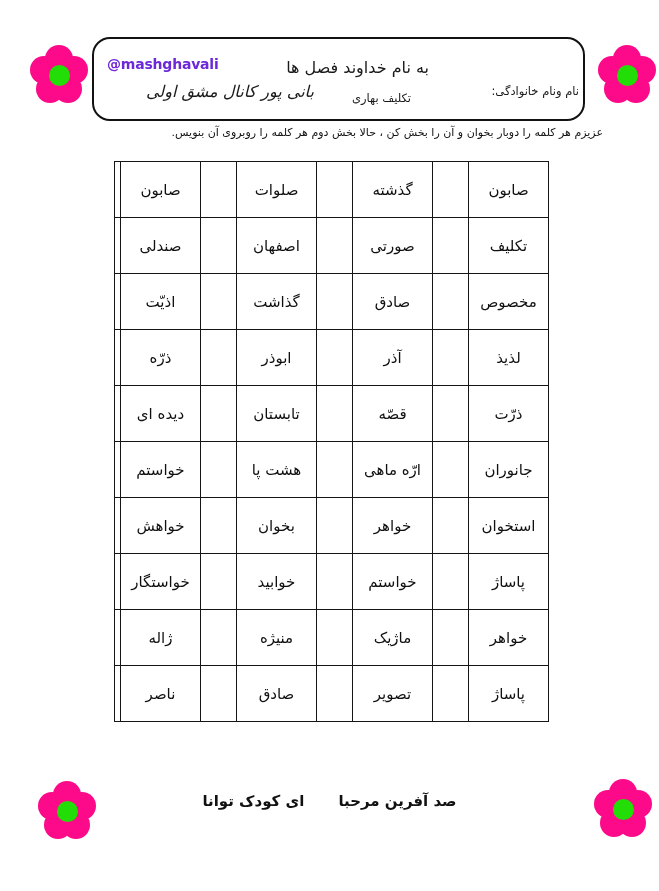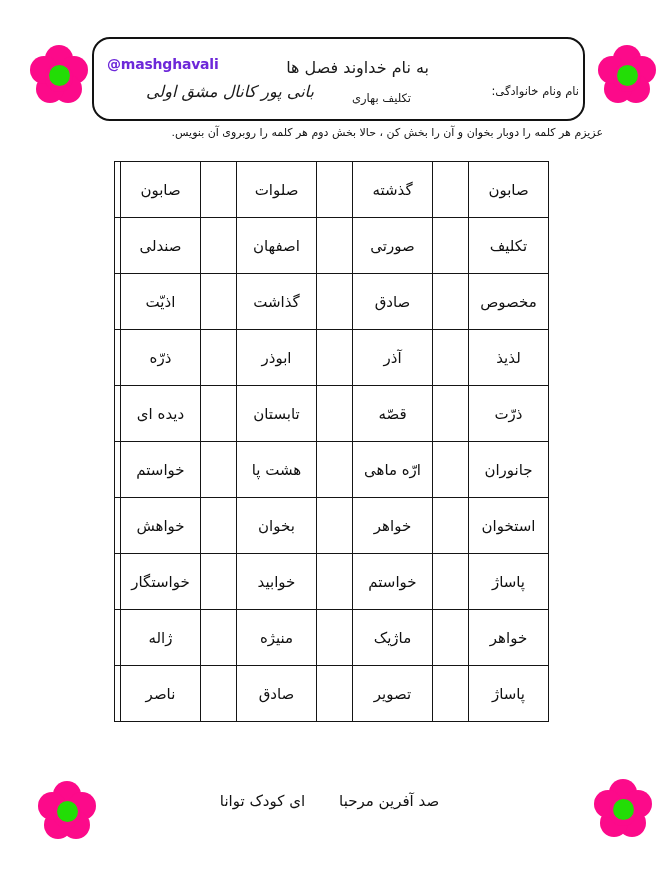--- a/index.html
+++ b/index.html
@@ -142,21 +142,21 @@
 
   
   .footer {
     position: absolute;
     top: 792px;
     left: 0;
     right: 0;
     text-align: center;
     direction: rtl;
     font-family: "DejaVu Sans", "Liberation Sans", sans-serif;
-    font-weight: normal;
+    font-weight: bold;
     font-size: 15px;
     color: #111111;
   }
   .footer .seg-1 { margin-left: 34px; }
 </style>
 </head>
 <body>
 
 <div class="page">
 

